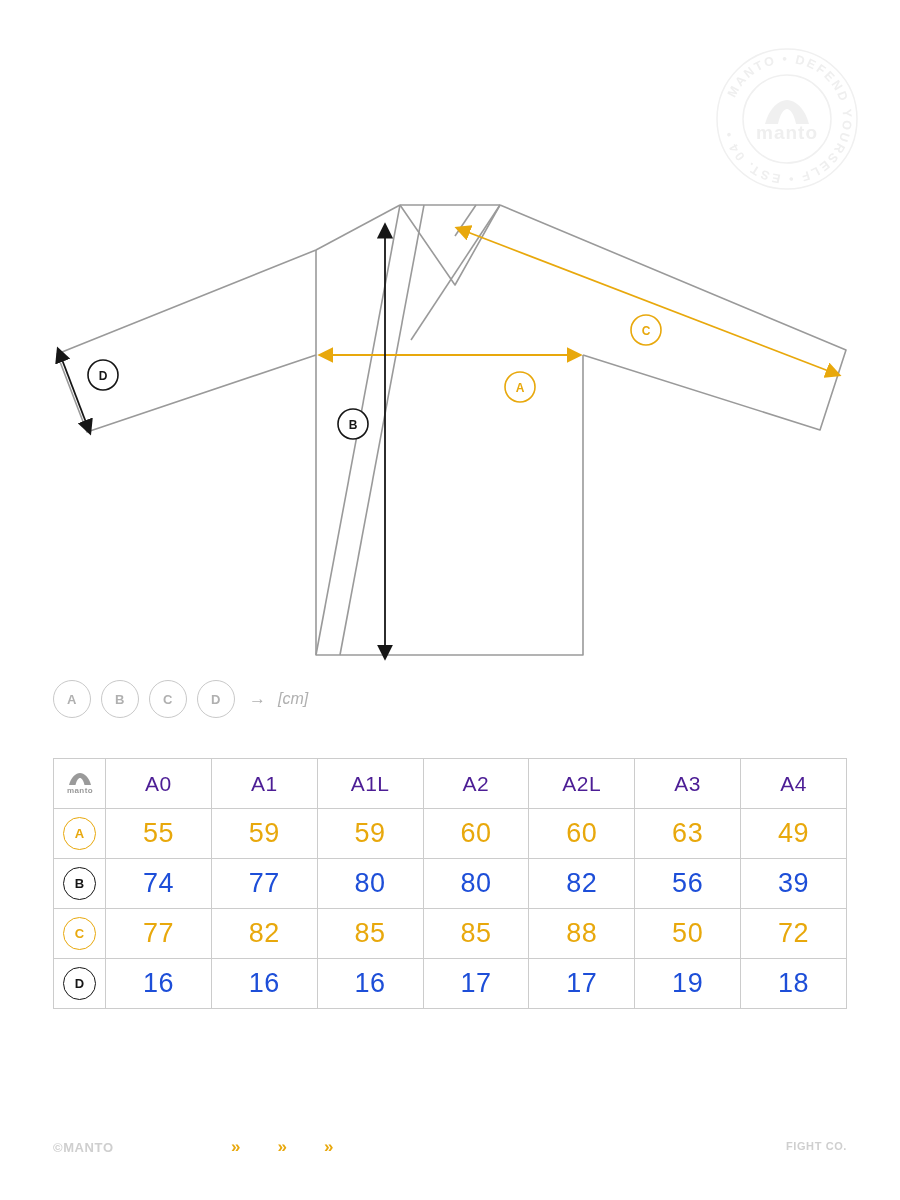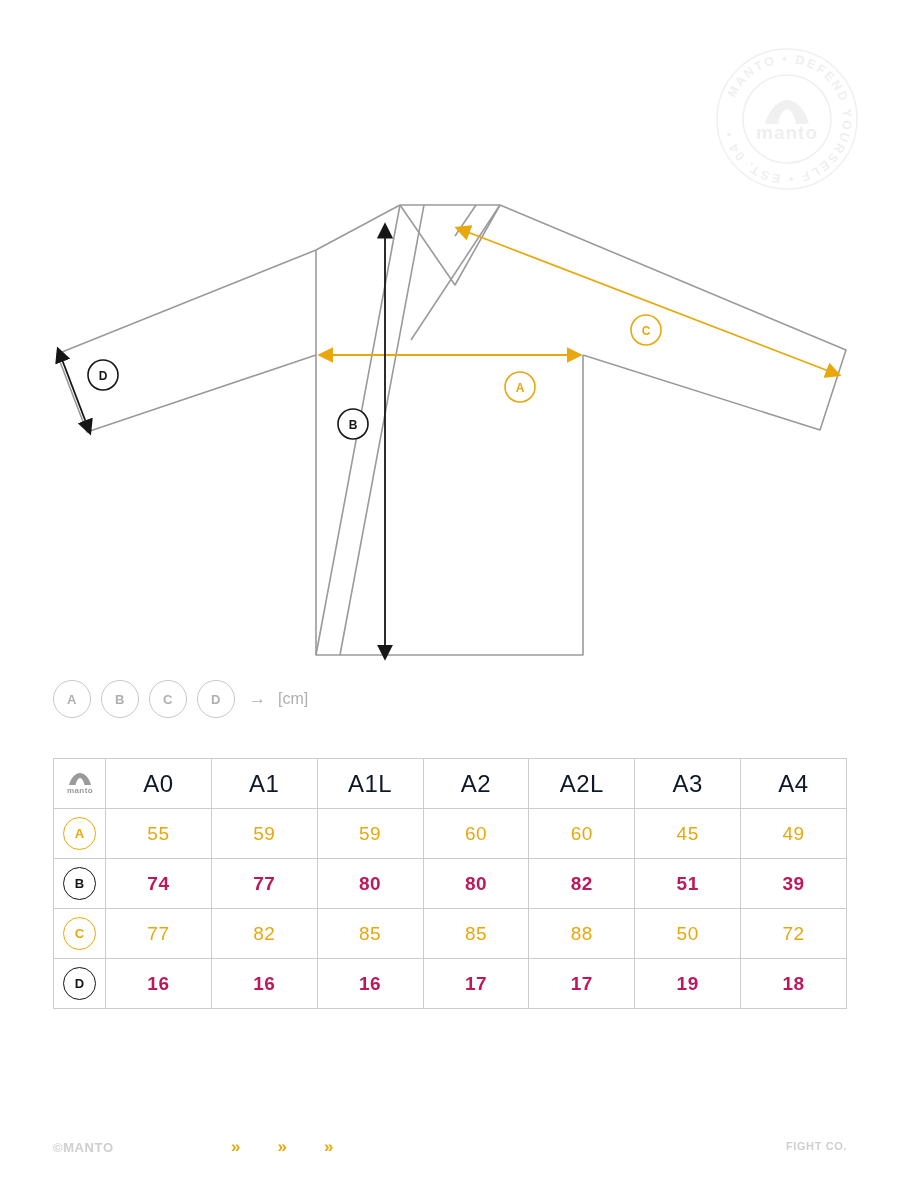--- a/index.html
+++ b/index.html
@@ -59,20 +59,21 @@
   }
   .legend-arrow {
     color: #b0b0b0;
     font-size: 17px;
     margin-left: 4px;
   }
   .legend-unit {
     color: #b0b0b0;
     font-size: 16px;
     margin-left: 2px;
+    font-style: italic;
   }
 
   
   .size-table {
     position: absolute;
     top: 758px;
     left: 53px;
     width: 794px;
     border-collapse: collapse;
     table-layout: fixed;
@@ -80,31 +81,31 @@
   .size-table td, .size-table th {
     border: 1px solid #cccccc;
     height: 47px;
     text-align: center;
     vertical-align: middle;
     font-weight: 400;
   }
   .size-table col.rowlab { width: 52px; }
 
   .hdr-cell {
-    font-size: 24px;
-    color: #0f172a;
+    font-size: 21px;
+    color: #4c1d95;
     font-weight: 400;
     letter-spacing: .5px;
   }
   .logo-cell { padding: 0; }
   .val-cell {
-    font-size: 19px;
+    font-size: 27px;
     letter-spacing: .5px;
   }
-  .row-dark .val-cell { color: #be185d; font-weight: bold; }
+  .row-dark .val-cell { color: #1d4ed8; }
   .row-gold .val-cell { color: #e8a80c; }
 
   .row-badge-wrap { padding: 0; }
   .row-badge {
     width: 31px;
     height: 31px;
     border-radius: 50%;
     margin: 0 auto;
     display: flex;
     align-items: center;
@@ -296,33 +297,33 @@
   <tbody>
     <tr class="row-gold">
       <td class="row-badge-wrap">
         <div class="row-badge badge-gold">A</div>
       </td>
       <td class="val-cell">55</td>
       <td class="val-cell">59</td>
       <td class="val-cell">59</td>
       <td class="val-cell">60</td>
       <td class="val-cell">60</td>
-      <td class="val-cell">45</td>
+      <td class="val-cell">63</td>
       <td class="val-cell">49</td>
     </tr>
     <tr class="row-dark">
       <td class="row-badge-wrap">
         <div class="row-badge badge-dark">B</div>
       </td>
       <td class="val-cell">74</td>
       <td class="val-cell">77</td>
       <td class="val-cell">80</td>
       <td class="val-cell">80</td>
       <td class="val-cell">82</td>
-      <td class="val-cell">51</td>
+      <td class="val-cell">56</td>
       <td class="val-cell">39</td>
     </tr>
     <tr class="row-gold">
       <td class="row-badge-wrap">
         <div class="row-badge badge-gold">C</div>
       </td>
       <td class="val-cell">77</td>
       <td class="val-cell">82</td>
       <td class="val-cell">85</td>
       <td class="val-cell">85</td>

